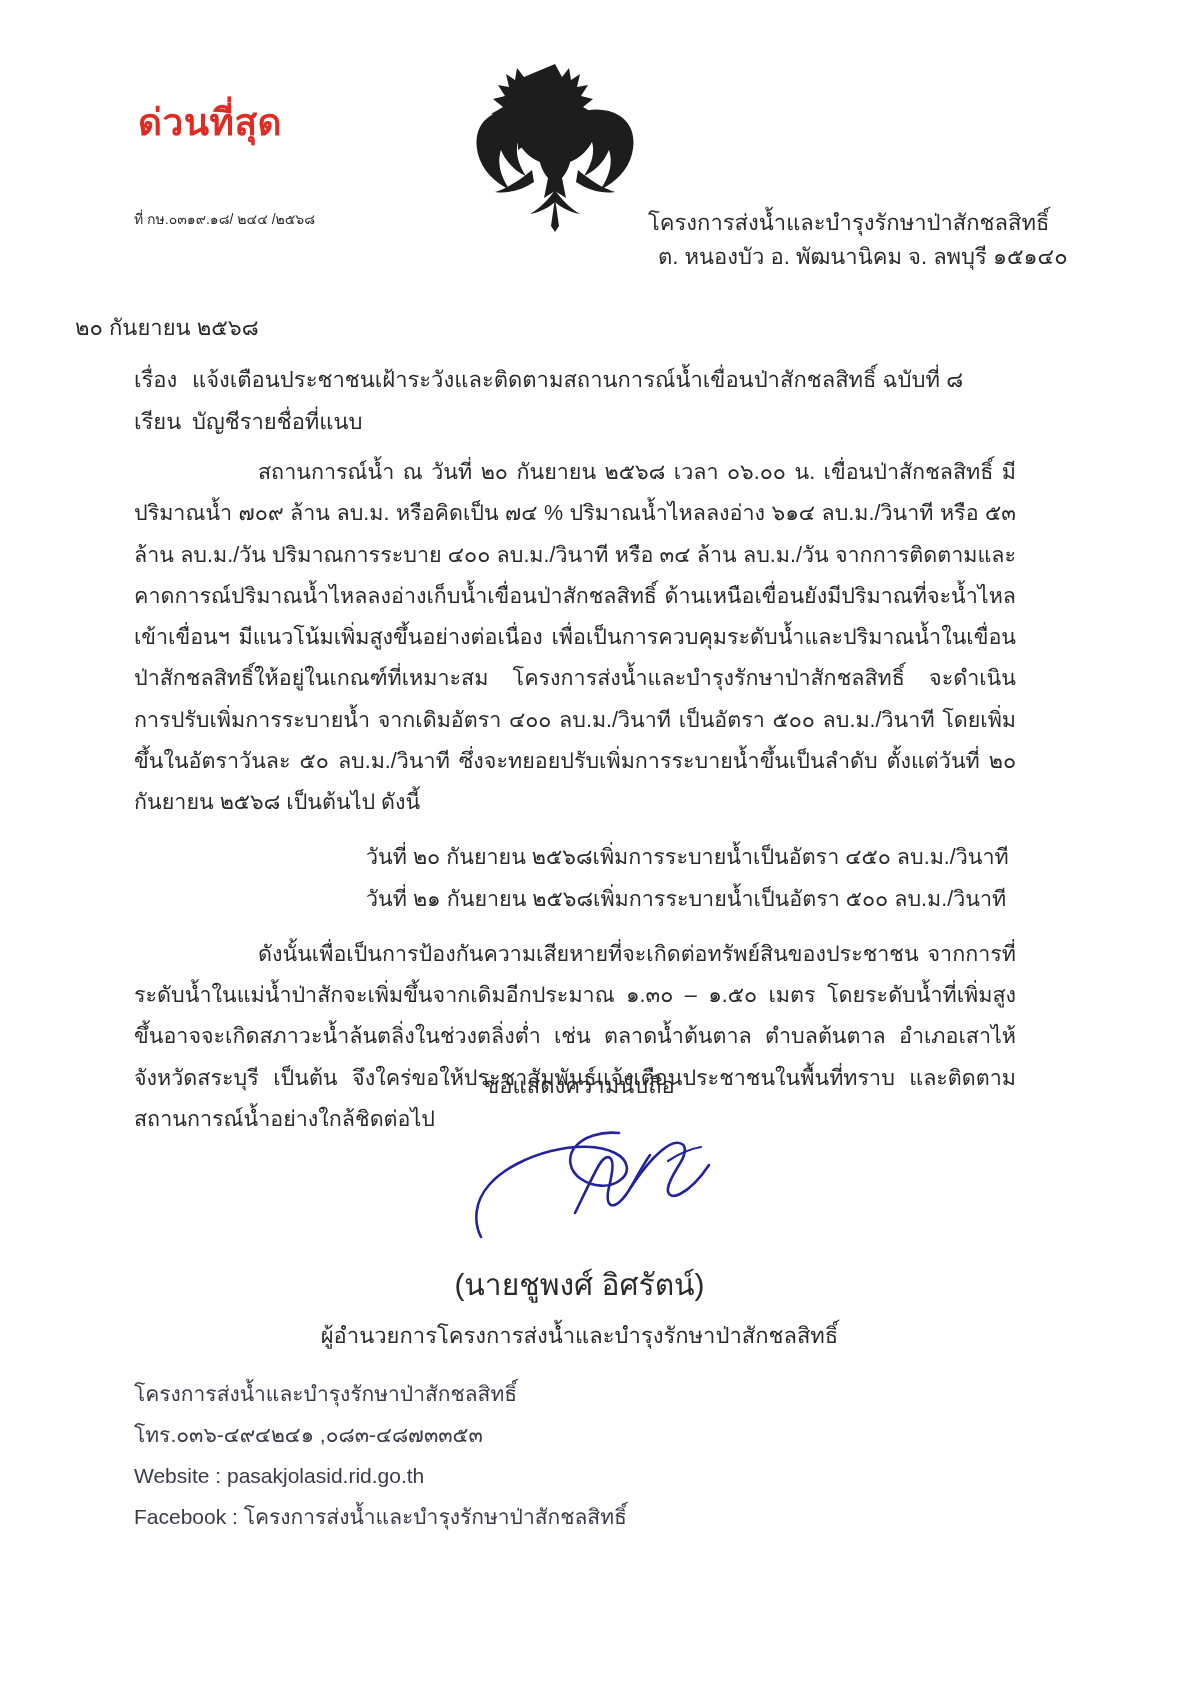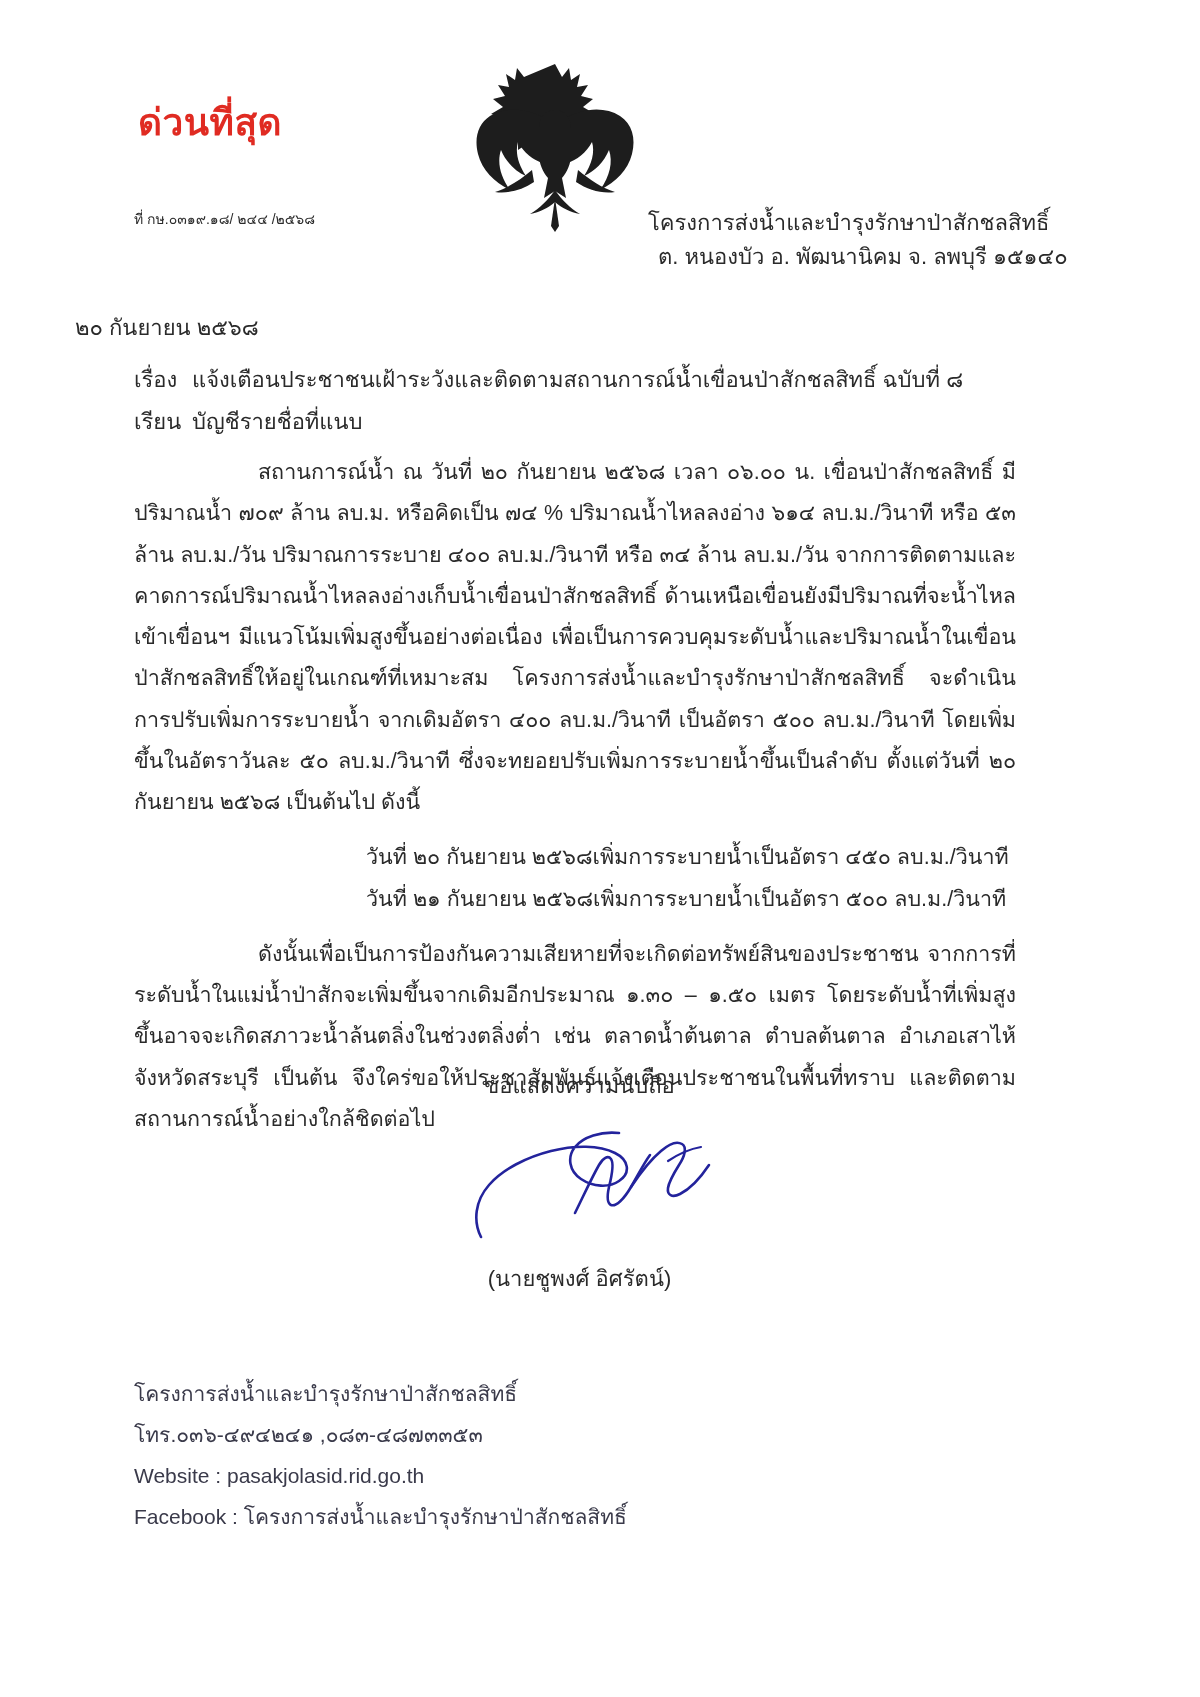--- a/index.html
+++ b/index.html
@@ -125,21 +125,21 @@
     height: 150px;
     margin-top: 6px;
     position: relative;
   }
   .sig-svg-holder svg {
     position: absolute;
     left: 50%;
     top: 0;
     transform: translateX(-45%);
   }
-  .sig-name { font-size: 22px; margin-top: 2px; }
+  .sig-name { font-size: 30px; margin-top: 2px; }
   .sig-title { font-size: 22px; margin-top: 10px; }
 
   
   .footer {
     position: absolute;
     left: 134px;
     top: 1374px;
     font-size: 21px;
     line-height: 1.95;
     color: #3a3a4a;
@@ -212,20 +212,21 @@
       <svg width="260" height="150" viewBox="0 0 260 150" aria-hidden="true">
         <g fill="none" stroke="#23239c" stroke-linecap="round" stroke-linejoin="round">
           <path d="M18 128 C10 112 12 92 26 76 C40 60 64 48 88 42 C112 36 136 36 152 44 C166 51 168 64 156 72 C146 79 130 78 118 70 C106 62 104 48 112 38 C120 28 138 22 156 24" stroke-width="2.6"></path>
           <path d="M112 104 C120 88 128 70 136 56 C140 49 145 46 148 50 C151 54 149 66 146 78 C144 87 144 94 148 96 C153 98 161 90 168 78 C175 66 181 54 187 46" stroke-width="2.6"></path>
           <path d="M168 78 C176 66 186 52 198 42 C206 35 214 32 219 35 C224 38 222 47 216 56 C211 64 206 72 205 79 C204 86 209 89 217 85 C227 80 238 68 246 56" stroke-width="2.6"></path>
           <path d="M205 52 C214 46 226 40 238 38" stroke-width="2.2"></path>
         </g>
       </svg>
     </div>
     <div class="sig-name">(นายชูพงศ์ อิศรัตน์)</div>
+    <div class="sig-title">ผู้อำนวยการโครงการส่งน้ำและบำรุงรักษาป่าสักชลสิทธิ์</div>
   </div>
 
   <div class="footer">
     <div>โครงการส่งน้ำและบำรุงรักษาป่าสักชลสิทธิ์</div>
     <div>โทร.๐๓๖-๔๙๔๒๔๑  ,๐๘๓-๔๘๗๓๓๕๓</div>
     <div>Website : pasakjolasid.rid.go.th</div>
     <div>Facebook : โครงการส่งน้ำและบำรุงรักษาป่าสักชลสิทธิ์</div>
   </div>
 
 </div>

